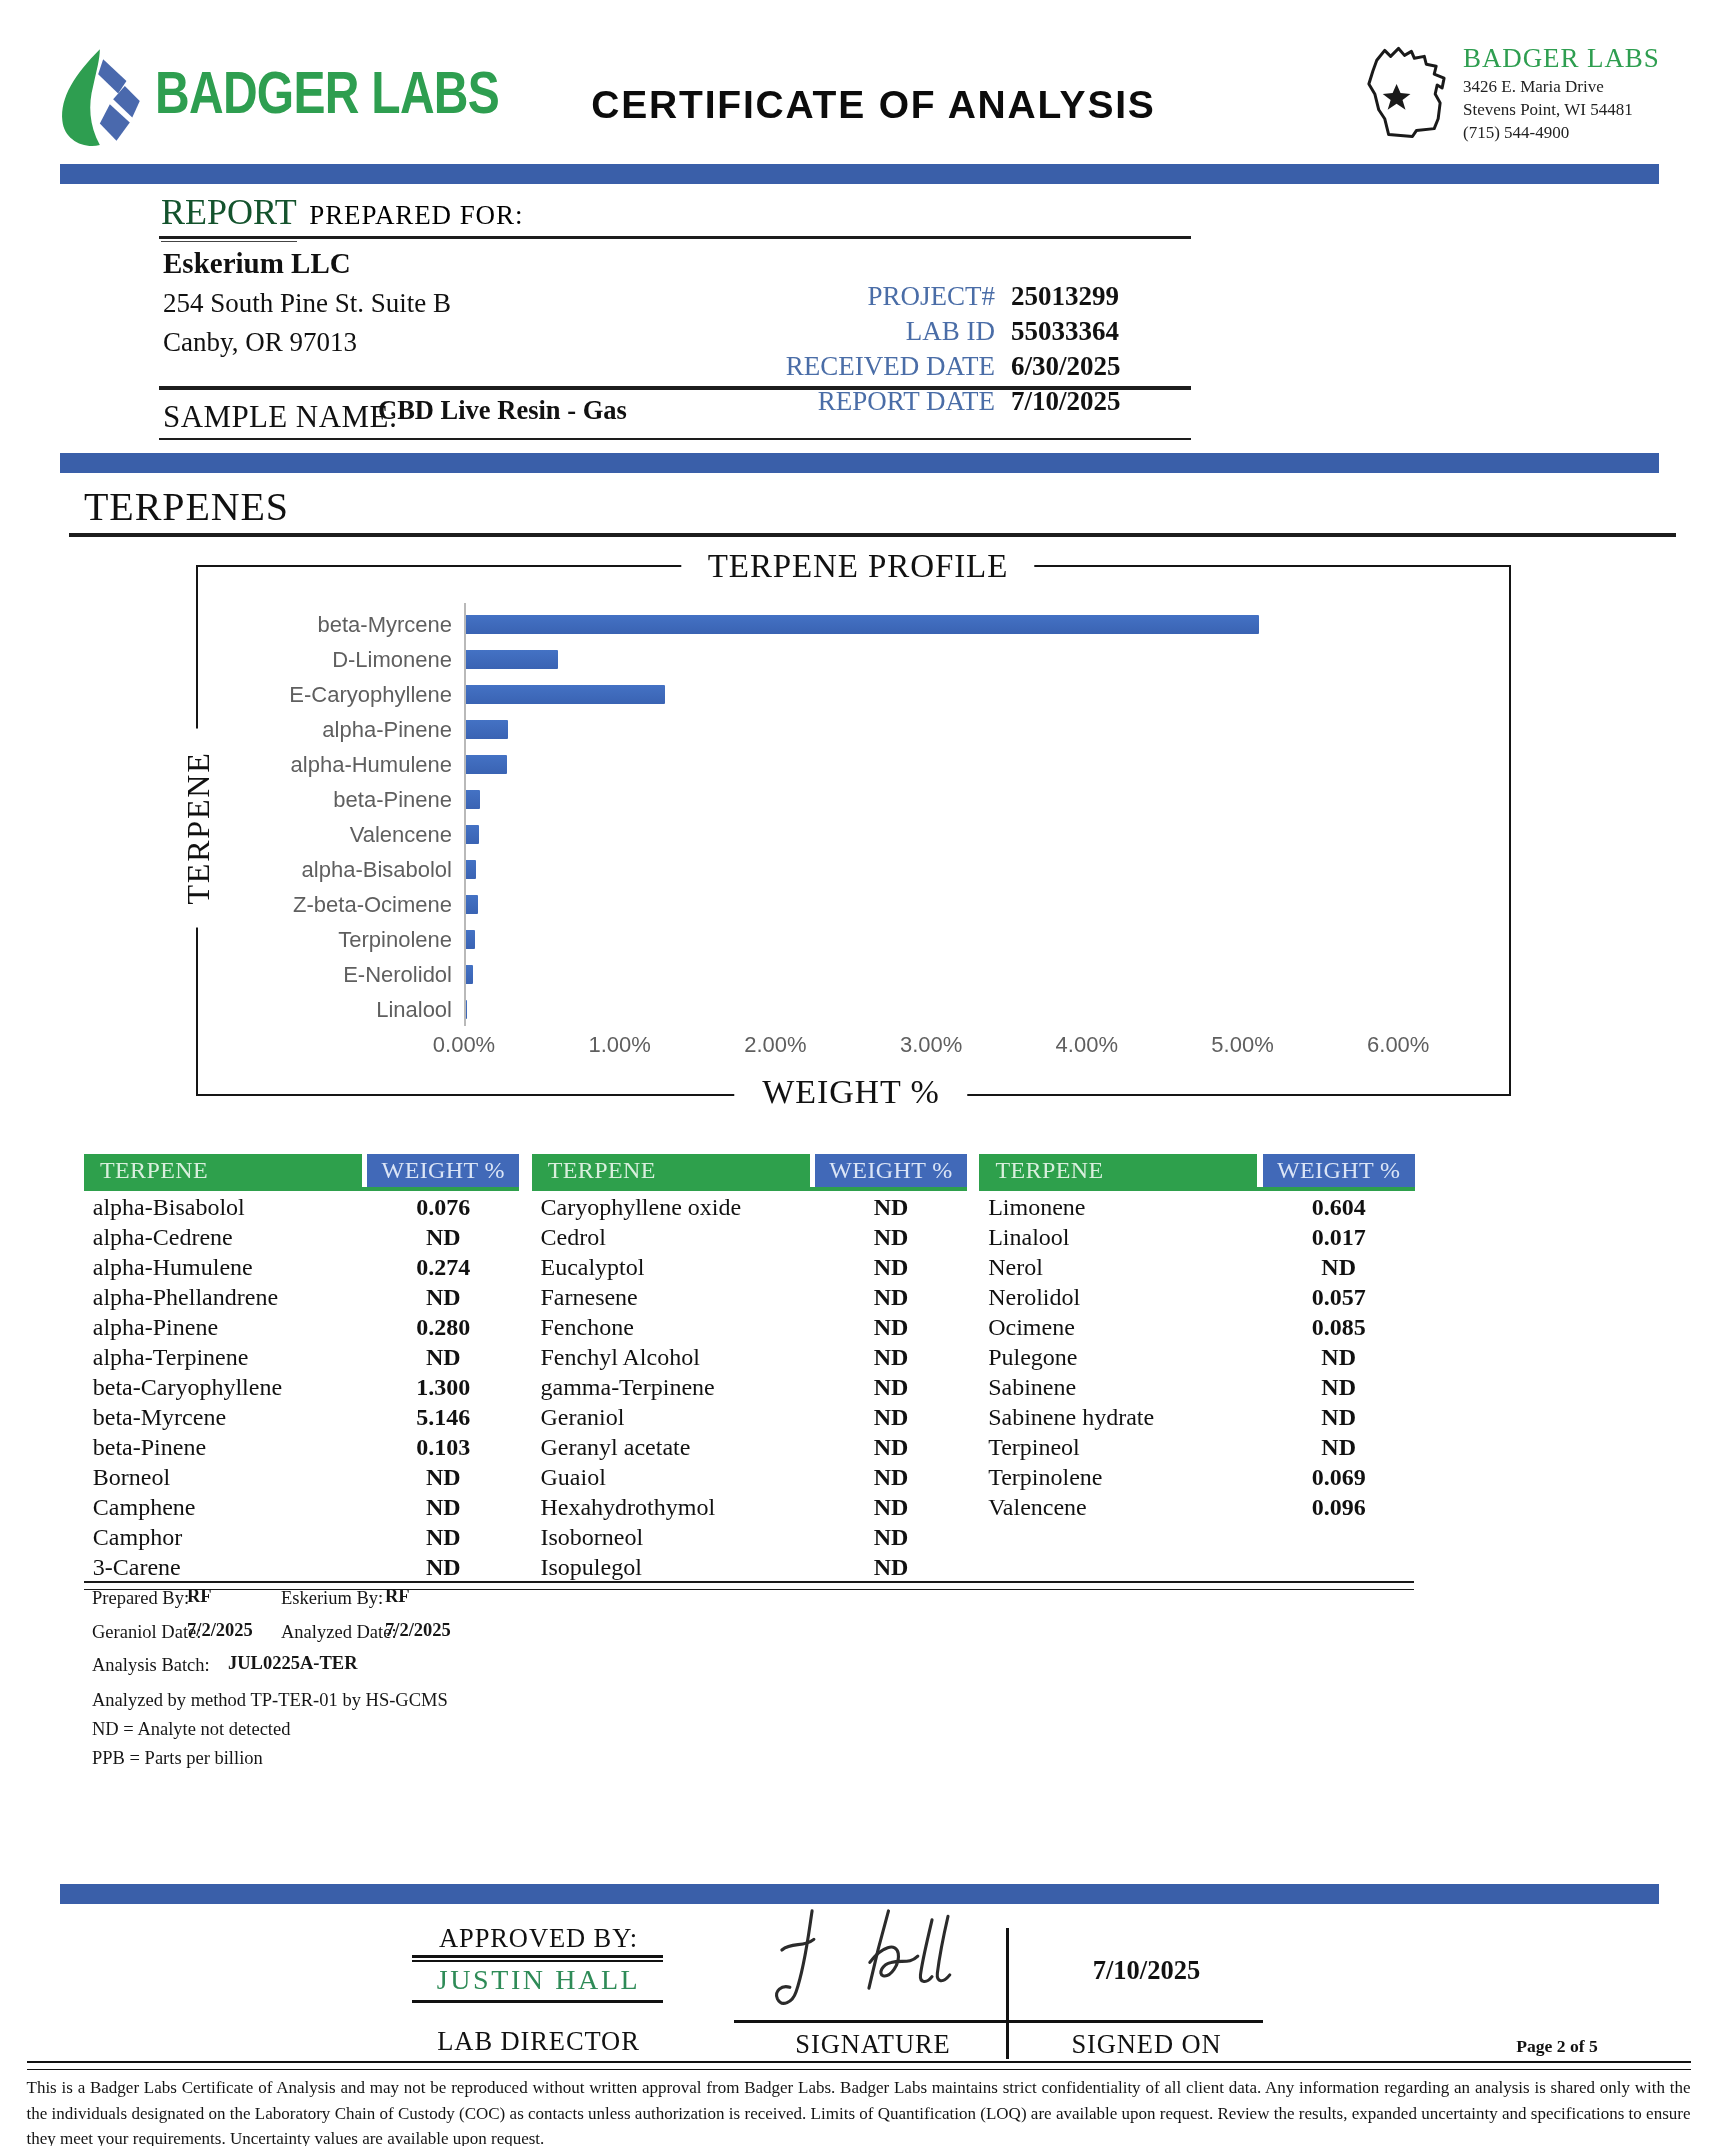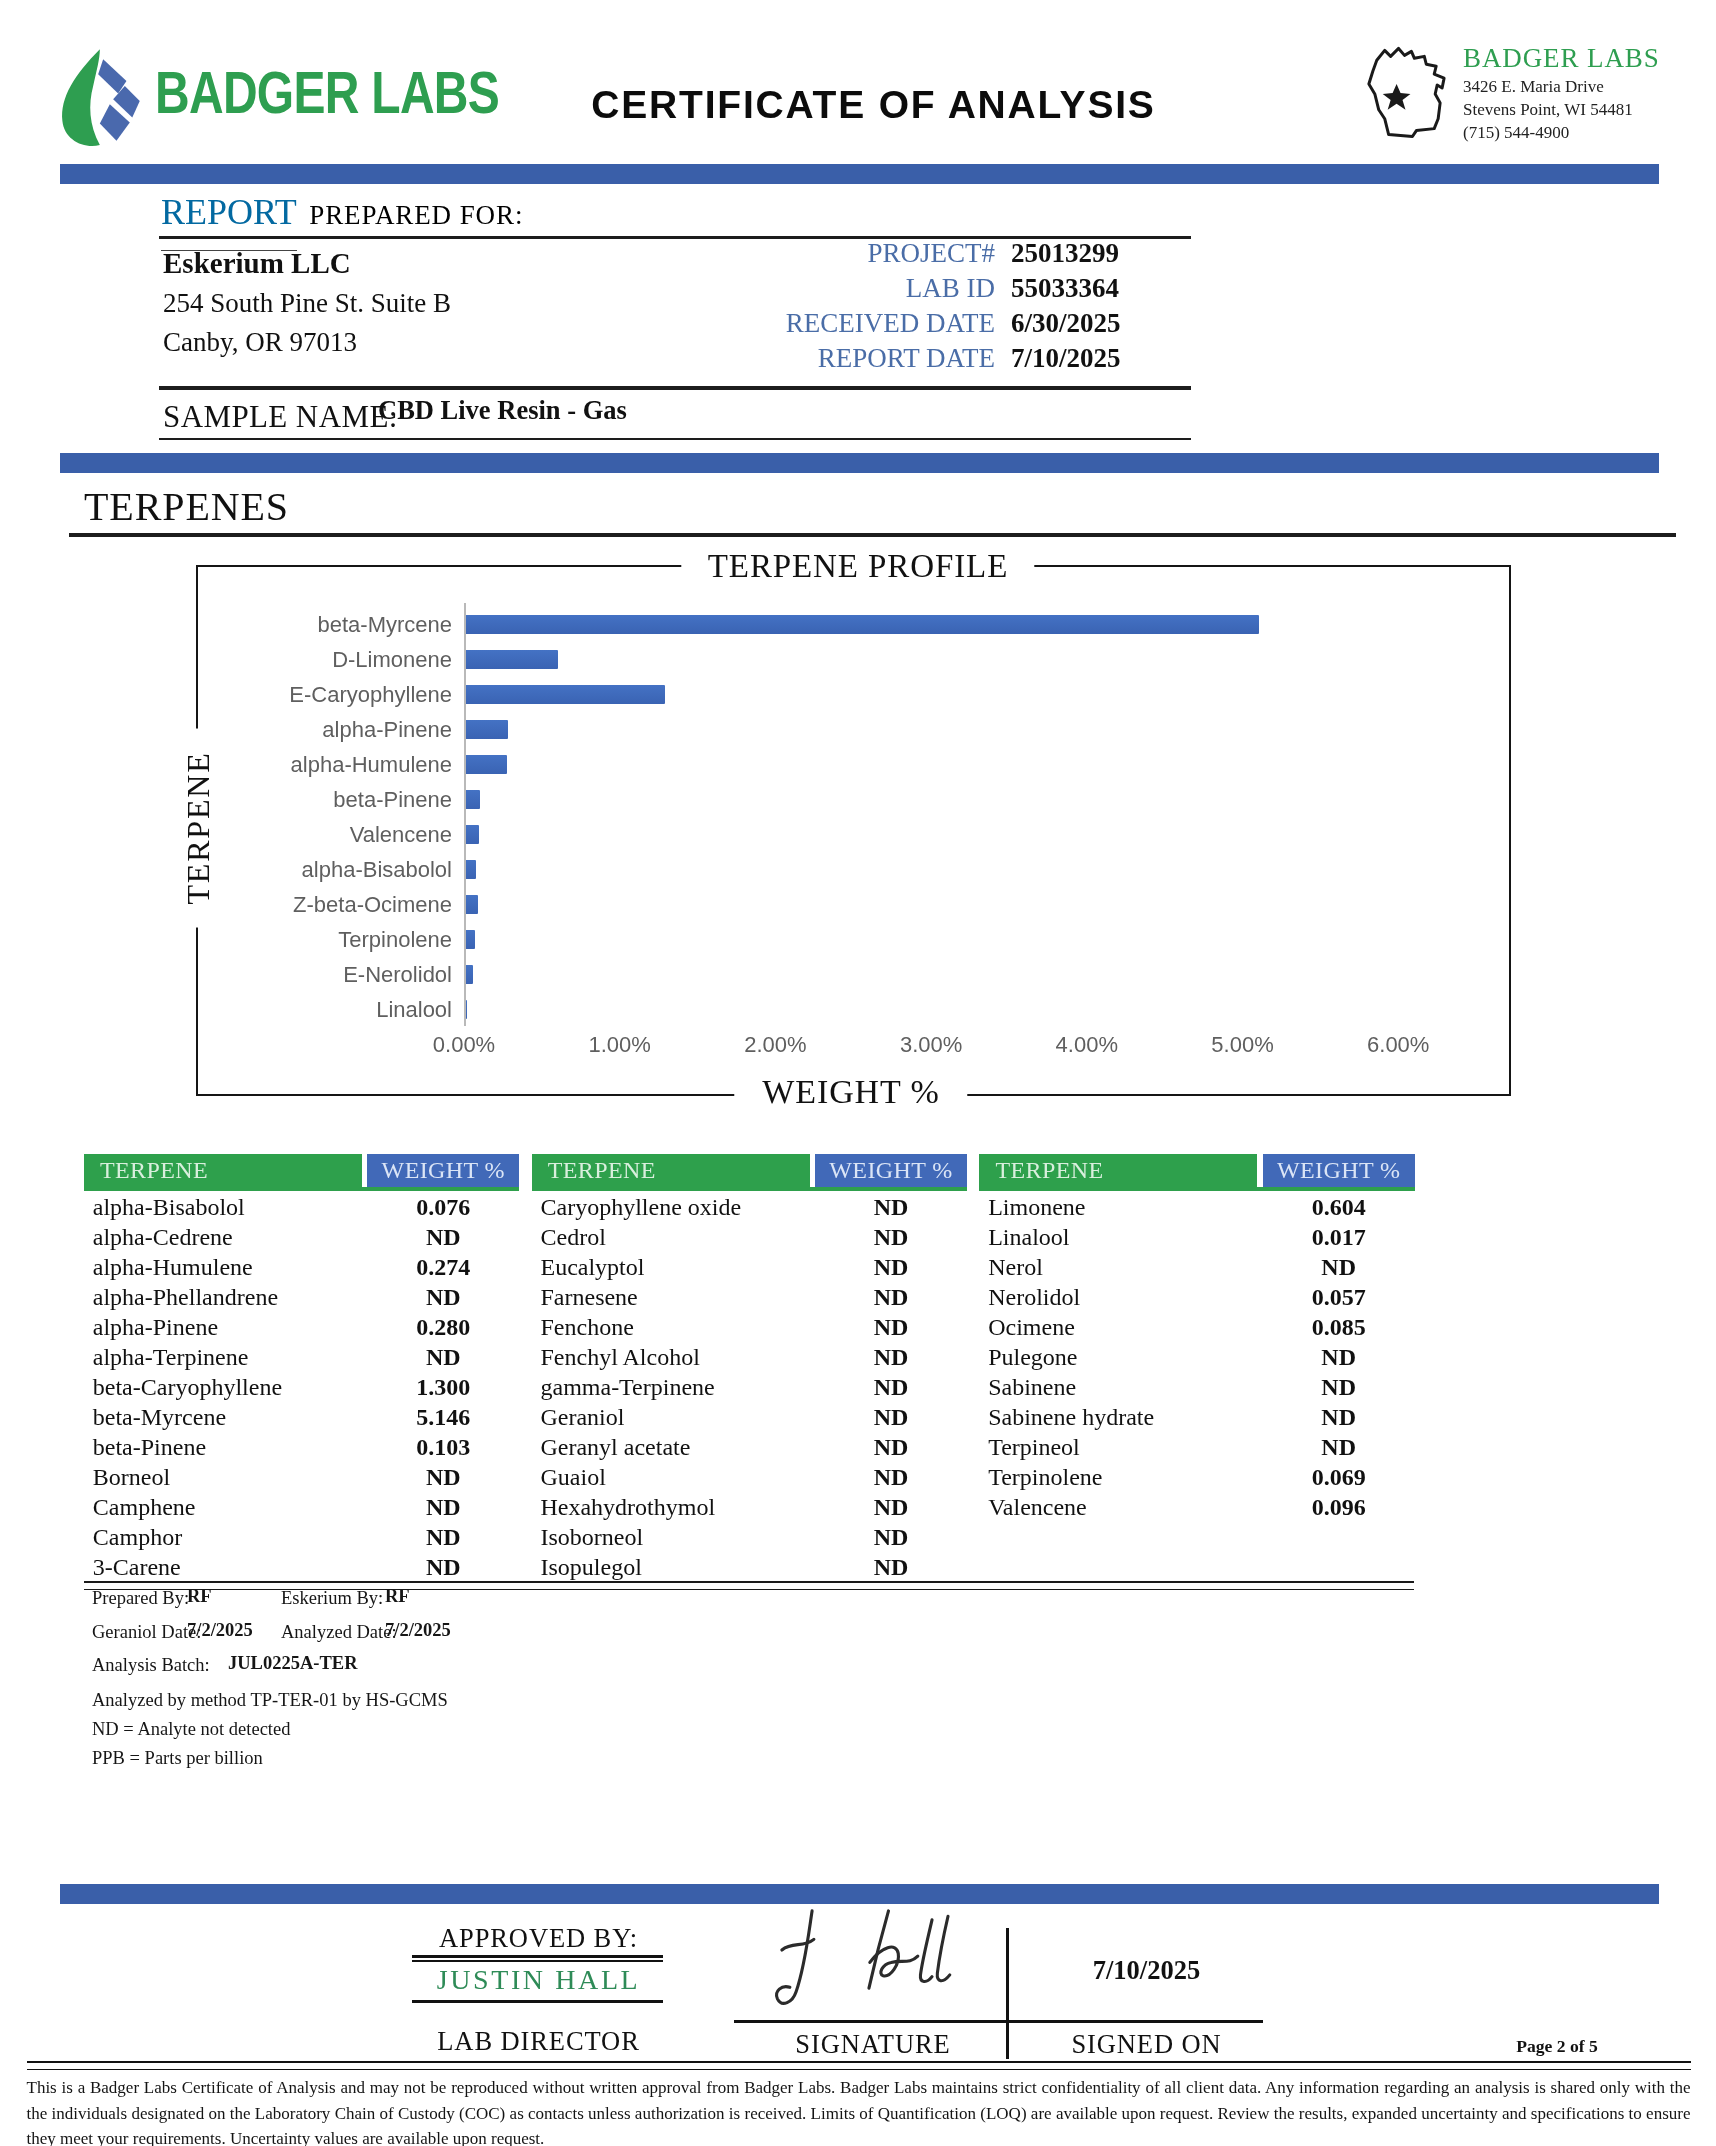--- a/index.html
+++ b/index.html
@@ -12,30 +12,30 @@
     font-size:60px;color:#2E9E50;letter-spacing:-0.9px;transform:scaleX(0.8);transform-origin:left center;white-space:nowrap;}
   .cert-title{left:494px;top:83px;width:759px;text-align:center;font-family:"Liberation Sans",sans-serif;
     font-weight:800;font-size:39px;letter-spacing:1.8px;color:#0c0c0c;white-space:nowrap;}
   .lab-info{left:1463px;top:41px;line-height:1.3;}
   .lab-name{font-size:27px;color:#2E9E50;letter-spacing:0.9px;font-weight:400;}
   .lab-addr{font-size:17px;color:#222;line-height:1.35;}
   .bluebar{left:60px;width:1599px;height:20px;background:#3A5FA9;}
   .bar1{top:164px;} .bar2{top:453px;} .bar3{top:1884px;}
 
   
-  .report-word{font-size:36px;color:#0369a1;border-bottom:1.8px solid #444;padding-bottom:18px;}
+  .report-word{font-size:36px;color:#14532d;border-bottom:1.8px solid #444;padding-bottom:9px;}
   .prepared-for{font-size:27px;color:#000000;margin-left:12.4px;letter-spacing:0.9px;}
   .hline{background:#1d1d1d;}
   .client-name{left:163px;top:247px;font-size:29px;font-weight:700;}
   .client-a1{left:163px;top:288px;font-size:27px;}
   .client-a2{left:163px;top:327px;font-size:27px;}
   #report-fields{left:565px;top:238px;width:618px;}
   .field-row{display:flex;justify-content:flex-end;align-items:baseline;height:35px;}
   .f-label{font-size:27px;color:#4a6da7;text-align:right;}
-  .f-value{font-size:27px;font-weight:700;color:#111;width:172px;margin-left:16px;}
+  .f-value{font-size:27px;font-weight:700;color:#111;width:172px;margin-left:16px;margin-top:43px;}
   .sample-label{left:163px;top:399px;font-size:31px;letter-spacing:0.4px;}
   .sample-value{left:378px;top:395px;font-size:26.5px;font-weight:700;}
 
   
   .sect-title{left:84px;top:483px;font-size:40px;letter-spacing:0.9px;}
 
   
   .chart-box{left:196px;top:565px;width:1311px;height:527px;border:2.6px solid #151515;background:#fff;}
   .chart-title{left:858px;top:566px;transform:translate(-50%,-50%);background:#fff;padding:0 26.5px;
     font-size:33px;letter-spacing:0.9px;white-space:nowrap;}

